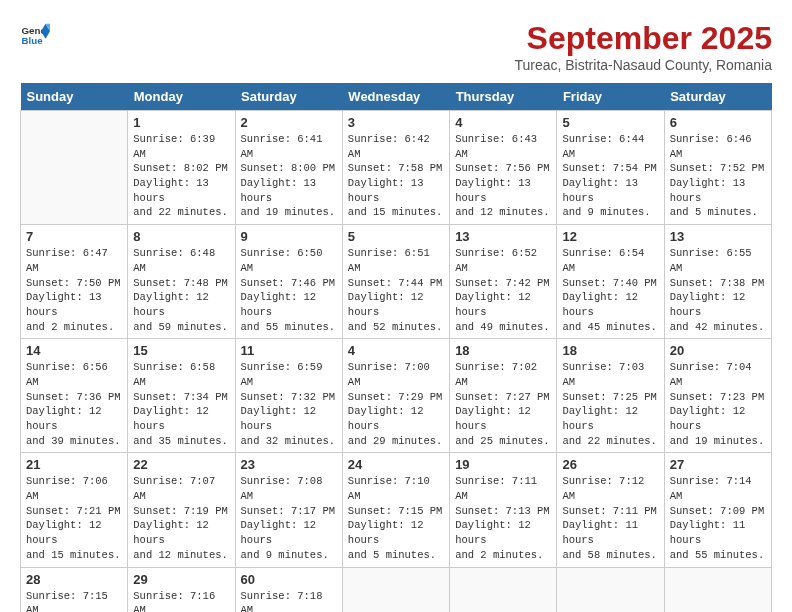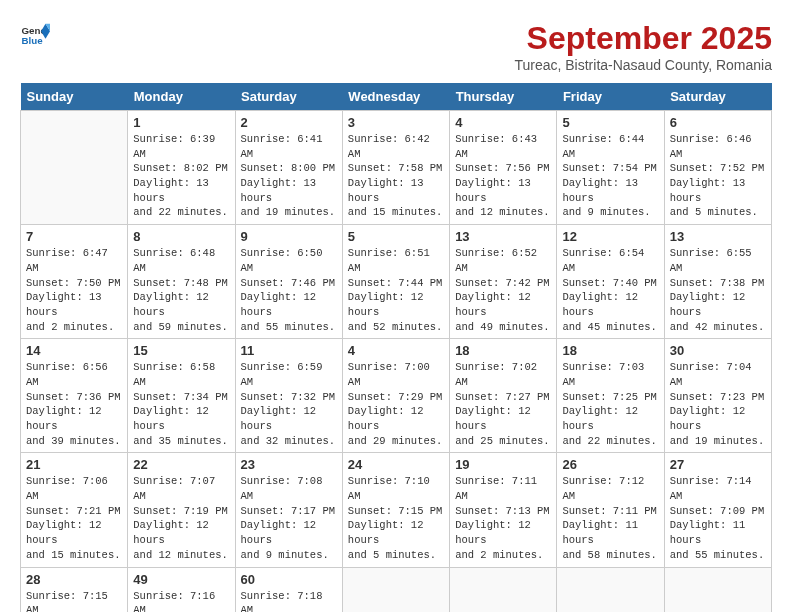--- a/index.html
+++ b/index.html
@@ -178,21 +178,21 @@
         </td>
         <td>
           <div class="day-number">18</div>
           <div class="day-info">Sunrise: 7:02 AM<br>Sunset: 7:27 PM<br>Daylight: 12 hours<br>and 25 minutes.</div>
         </td>
         <td>
           <div class="day-number">18</div>
           <div class="day-info">Sunrise: 7:03 AM<br>Sunset: 7:25 PM<br>Daylight: 12 hours<br>and 22 minutes.</div>
         </td>
         <td>
-          <div class="day-number">30</div>
+          <div class="day-number">20</div>
           <div class="day-info">Sunrise: 7:04 AM<br>Sunset: 7:23 PM<br>Daylight: 12 hours<br>and 19 minutes.</div>
         </td>
       </tr>
       <tr>
         <td>
           <div class="day-number">21</div>
           <div class="day-info">Sunrise: 7:06 AM<br>Sunset: 7:21 PM<br>Daylight: 12 hours<br>and 15 minutes.</div>
         </td>
         <td>
           <div class="day-number">22</div>
@@ -218,21 +218,21 @@
           <div class="day-number">27</div>
           <div class="day-info">Sunrise: 7:14 AM<br>Sunset: 7:09 PM<br>Daylight: 11 hours<br>and 55 minutes.</div>
         </td>
       </tr>
       <tr>
         <td>
           <div class="day-number">28</div>
           <div class="day-info">Sunrise: 7:15 AM<br>Sunset: 7:07 PM<br>Daylight: 11 hours<br>and 52 minutes.</div>
         </td>
         <td>
-          <div class="day-number">49</div>
+          <div class="day-number">29</div>
           <div class="day-info">Sunrise: 7:16 AM<br>Sunset: 7:05 PM<br>Daylight: 11 hours<br>and 48 minutes.</div>
         </td>
         <td>
           <div class="day-number">60</div>
           <div class="day-info">Sunrise: 7:18 AM<br>Sunset: 7:03 PM<br>Daylight: 11 hours<br>and 45 minutes.</div>
         </td>
         <td class="empty"></td>
         <td class="empty"></td>
         <td class="empty"></td>
         <td class="empty"></td>

